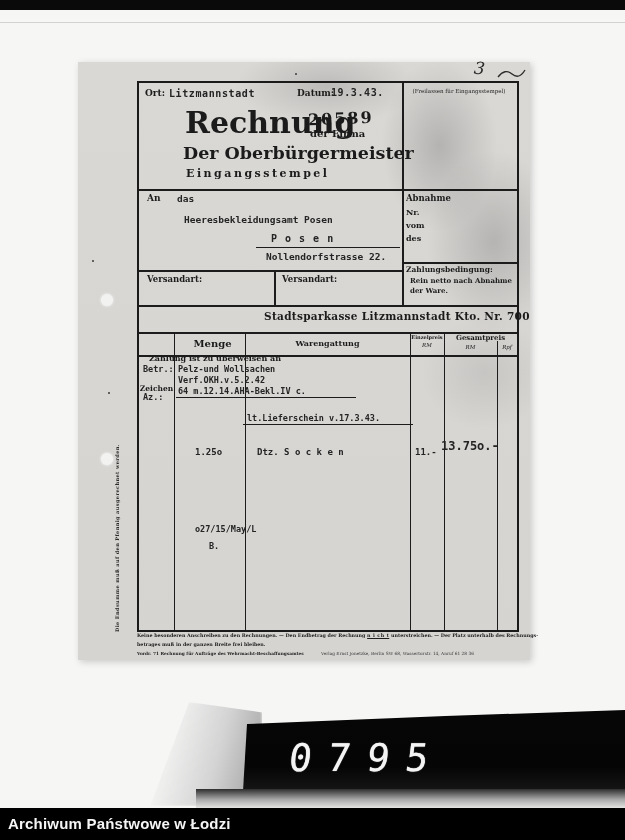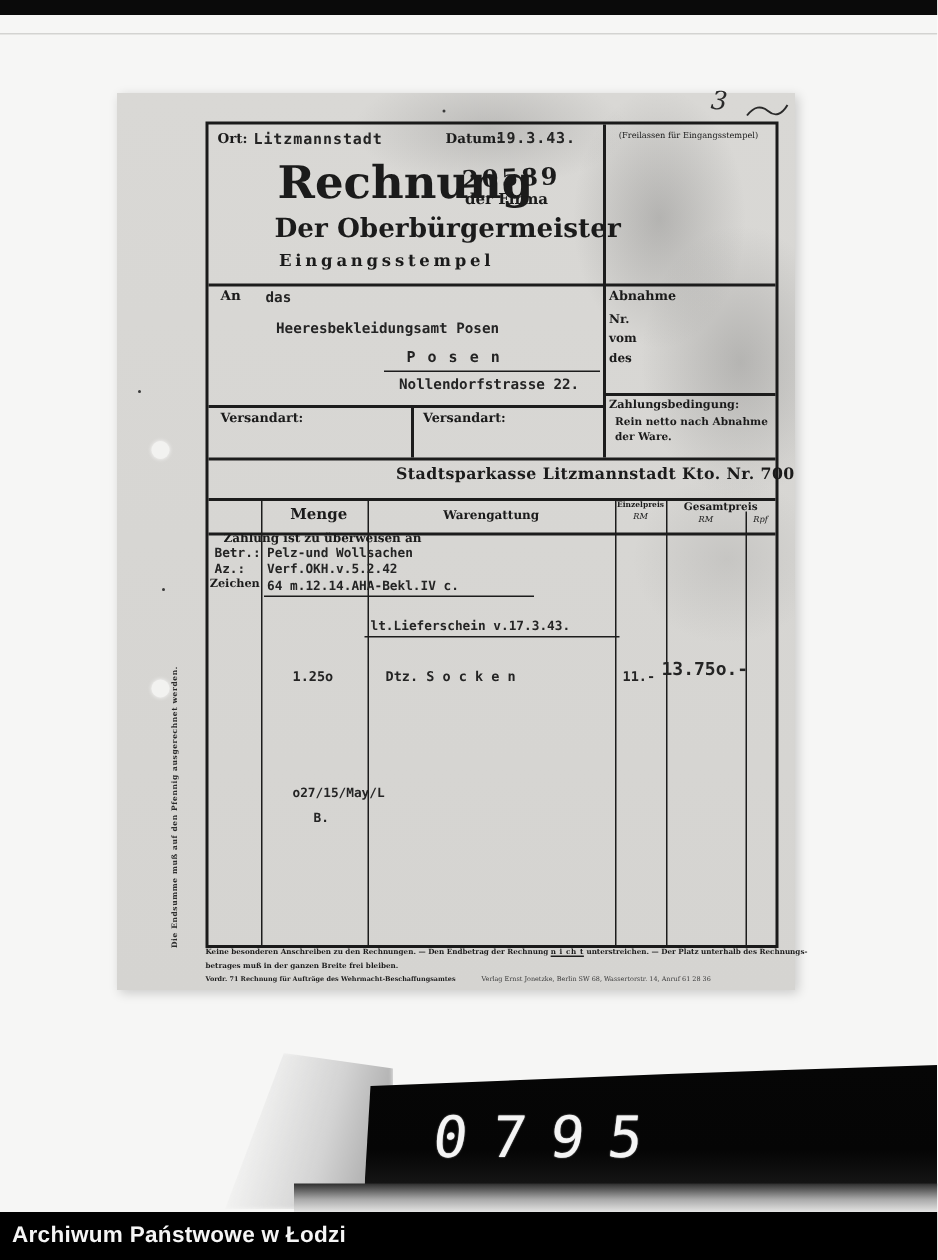--- a/index.html
+++ b/index.html
@@ -132,21 +132,21 @@
       <div class="fr ctr" style="left:106px;top:255px;width:165px;font-size:8px;">Warengattung</div>
       <div class="fr ctr" style="left:271px;top:251px;width:34px;font-size:5px;">Einzelpreis</div>
       <div class="fri ctr" style="left:271px;top:259px;width:34px;font-size:5.5px;">RM</div>
       <div class="fr ctr" style="left:305px;top:250px;width:73px;font-size:7px;">Gesamtpreis</div>
       <div class="fri ctr" style="left:305px;top:261px;width:53px;font-size:5.5px;">RM</div>
       <div class="fri ctr" style="left:358px;top:261px;width:20px;font-size:5.5px;">Rpf</div>
 
       <div class="tw" style="left:4px;top:281px;font-size:8.5px;">Betr.:</div>
       <div class="tw" style="left:39px;top:281px;font-size:8.5px;text-align:center;">Pelz-und Wollsachen</div>
       <div class="tw" style="left:39px;top:292px;font-size:8.5px;">Verf.OKH.v.5.2.42</div>
-      <div class="tw" style="left:4px;top:292px;font-size:8.5px;">Az.:</div>
+      <div class="tw" style="left:4px;top:309px;font-size:8.5px;">Az.:</div>
       <div class="tw" style="left:39px;top:303px;font-size:8.5px;">64 m.12.14.AHA-Bekl.IV c.</div>
       <div class="ul" style="left:37px;top:314px;width:180px;"></div>
 
       <div class="tw" style="left:108px;top:330px;font-size:8.5px;">lt.Lieferschein v.17.3.43.</div>
       <div class="ul" style="left:104px;top:341px;width:170px;"></div>
 
       <div class="tw" style="left:56px;top:364px;font-size:9px;">1.25o</div>
       <div class="tw" style="left:118px;top:364px;font-size:9px;">Dtz. S o c k e n</div>
       <div class="tw" style="left:276px;top:364px;font-size:9px;">11.-</div>
       <div class="tw" style="left:302px;top:356px;font-size:12px;">13.75o.-</div>

